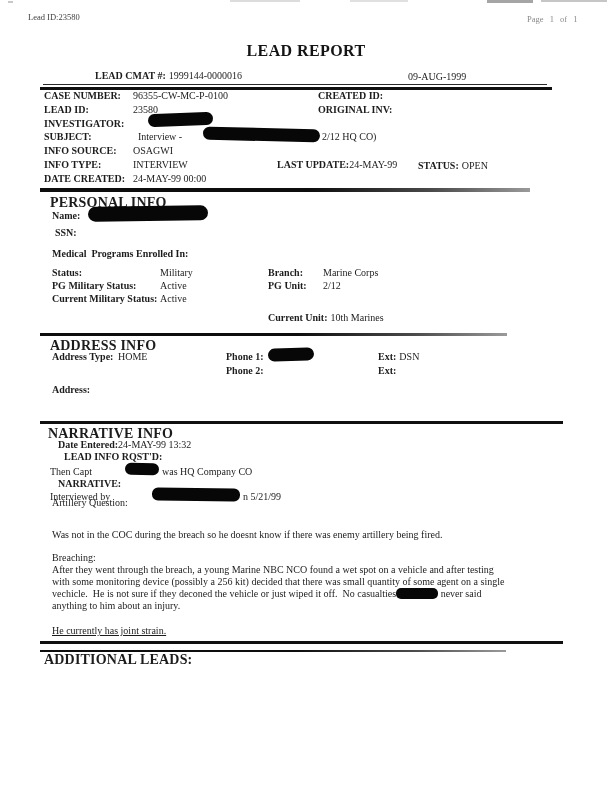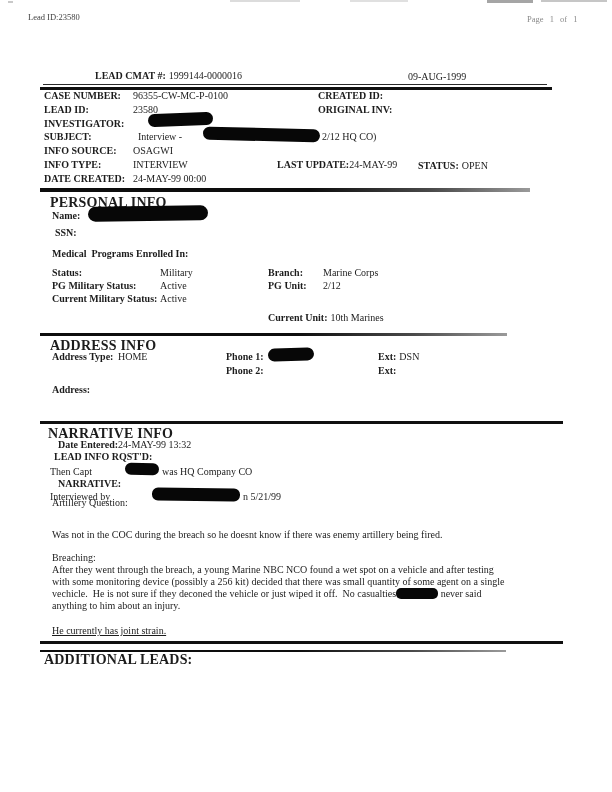--- a/index.html
+++ b/index.html
@@ -30,20 +30,21 @@
 <div class="page">
 
   <div class="artifact" style="left:8px;top:1px;width:5px;background:#c9c9c9;"></div>
   <div class="artifact" style="left:230px;top:0;width:70px;background:#dcdcdc;"></div>
   <div class="artifact" style="left:350px;top:0;width:58px;background:#e0e0e0;"></div>
   <div class="artifact" style="left:487px;top:0;width:46px;height:3px;background:#a5a5a5;"></div>
   <div class="artifact" style="left:541px;top:0;width:66px;background:#c6c6c6;"></div>
 
   <div class="t muted" style="left:28px;top:11px;">Lead ID:23580</div>
   <div class="t pageno" style="left:527px;top:13px;">Page 1 of 1</div>
+  <div class="title">LEAD REPORT</div>
 
   <div class="t" style="left:95px;top:70px;"><span class="b">LEAD CMAT #:</span><span class="v">1999144-0000016</span></div>
   <div class="t" style="left:408px;top:71px;">09-AUG-1999</div>
 
   <div class="rule" style="left:43px;top:84px;width:504px;height:1px;background:#2a2a2a;"></div>
   <div class="rule" style="left:40px;top:87px;width:512px;height:3px;"></div>
 
   <div class="t b" style="left:44px;top:90px;">CASE NUMBER:</div>
   <div class="t" style="left:133px;top:90px;">96355-CW-MC-P-0100</div>
   <div class="t b" style="left:318px;top:90px;">CREATED ID:</div>
@@ -103,21 +104,21 @@
   <div class="redact" style="left:268px;top:348px;width:46px;height:13px;transform:rotate(-2deg);"></div>
   <div class="t" style="left:378px;top:351px;"><span class="b">Ext:</span><span class="v">DSN</span></div>
   <div class="t b" style="left:226px;top:365px;">Phone 2:</div>
   <div class="t b" style="left:378px;top:365px;">Ext:</div>
   <div class="t b" style="left:52px;top:384px;">Address:</div>
 
   <div class="rule" style="left:40px;top:421px;width:523px;height:3px;"></div>
 
   <div class="t h" style="left:48px;top:428px;">NARRATIVE INFO</div>
   <div class="t" style="left:58px;top:439px;"><span class="b">Date Entered:</span><span class="v0">24-MAY-99 13:32</span></div>
-  <div class="t b" style="left:54px;top:451px;">LEAD INFO RQST'D:</div>
+  <div class="t b" style="left:64px;top:451px;">LEAD INFO RQST'D:</div>
   <div class="t" style="left:50px;top:466px;">Then Capt</div>
   <div class="redact" style="left:125px;top:463px;width:34px;height:12px;border-radius:6px;transform:rotate(1deg);"></div>
   <div class="t" style="left:162px;top:466px;">was HQ Company CO</div>
   <div class="t b" style="left:58px;top:478px;">NARRATIVE:</div>
   <div class="t" style="left:50px;top:491px;">Interviewed by</div>
   <div class="redact" style="left:152px;top:488px;width:88px;height:13px;border-radius:6px;transform:rotate(0.8deg);"></div>
   <div class="t" style="left:243px;top:491px;">n 5/21/99</div>
 
   <div class="t" style="left:52px;top:497px;">Artillery Question:</div>
   <div class="t" style="left:52px;top:529px;">Was not in the COC during the breach so he doesnt know if there was enemy artillery being fired.</div>

